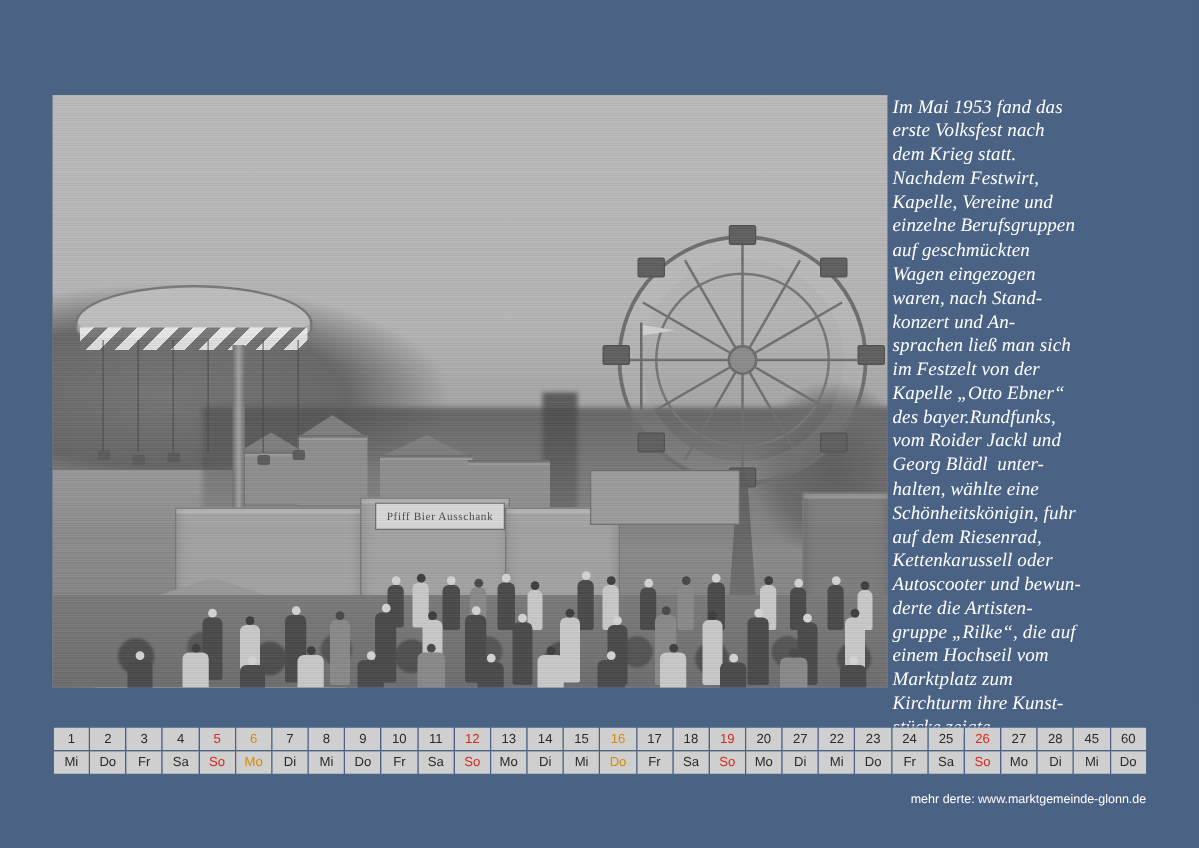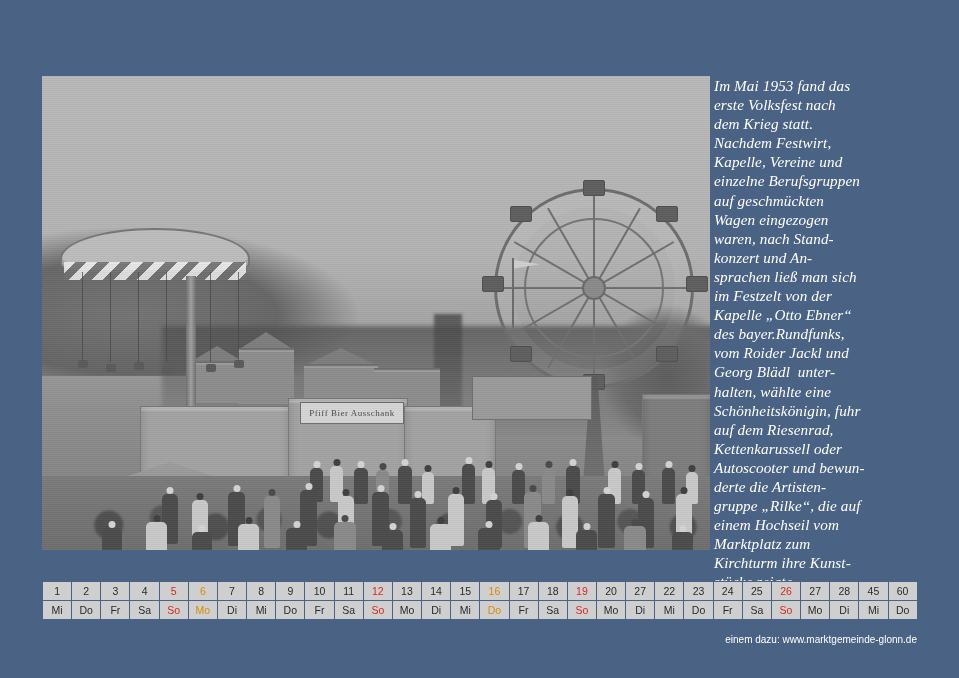--- a/index.html
+++ b/index.html
@@ -505,15 +505,15 @@
           <td class="">Sa</td>
           <td class="sun">So</td>
           <td class="">Mo</td>
           <td class="">Di</td>
           <td class="">Mi</td>
           <td class="">Do</td>
         </tr>
     </tbody>
   </table>
 
-  <div class="more-link">einem dazu: www.marktgemeinde-glonn.de</div>
+  <div class="more-link">mehr derte: www.marktgemeinde-glonn.de</div>
 
 </div>
 
 </body></html>

